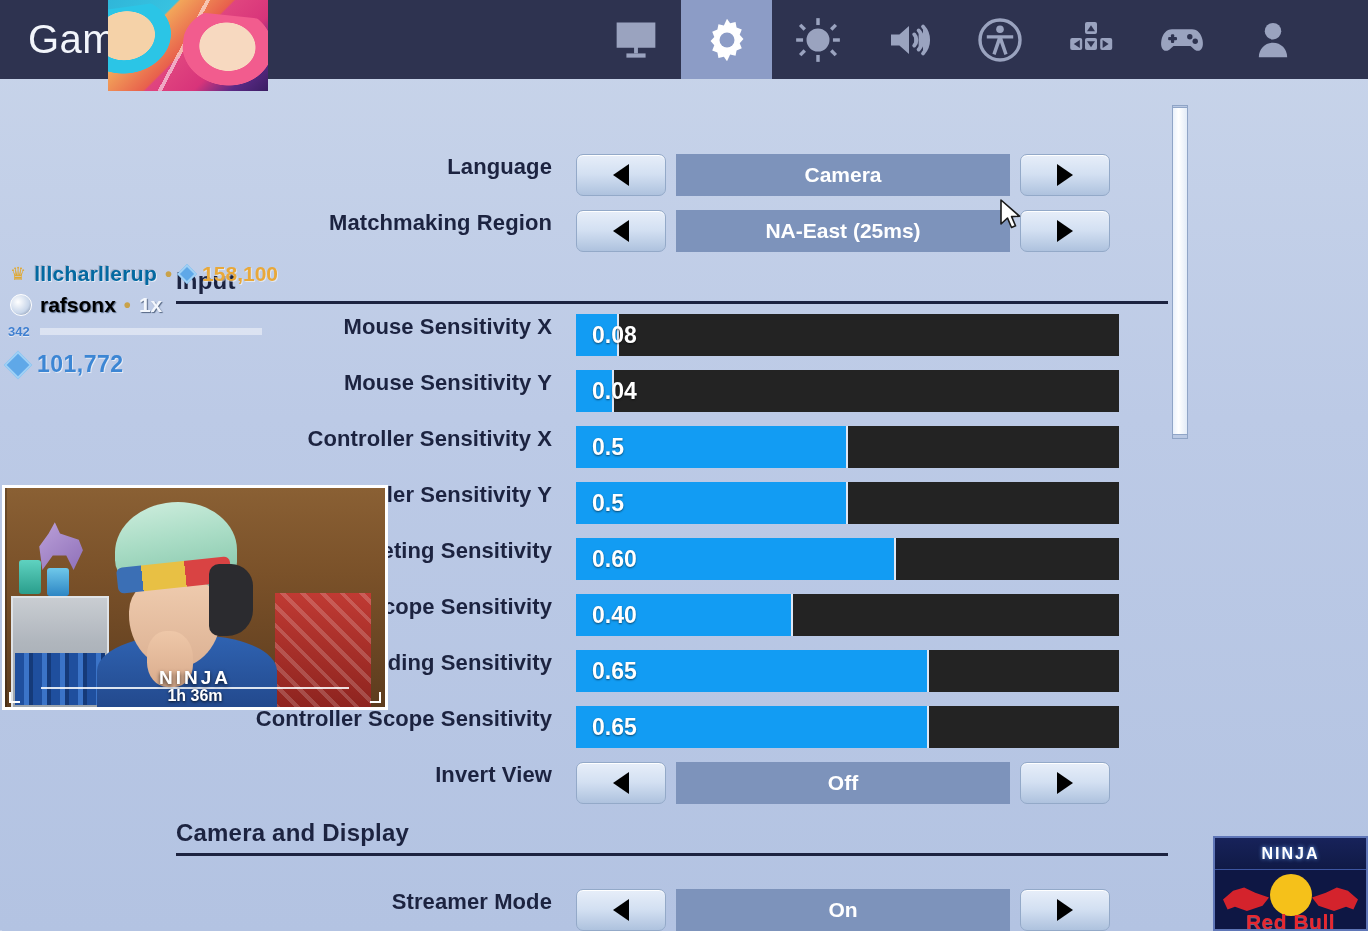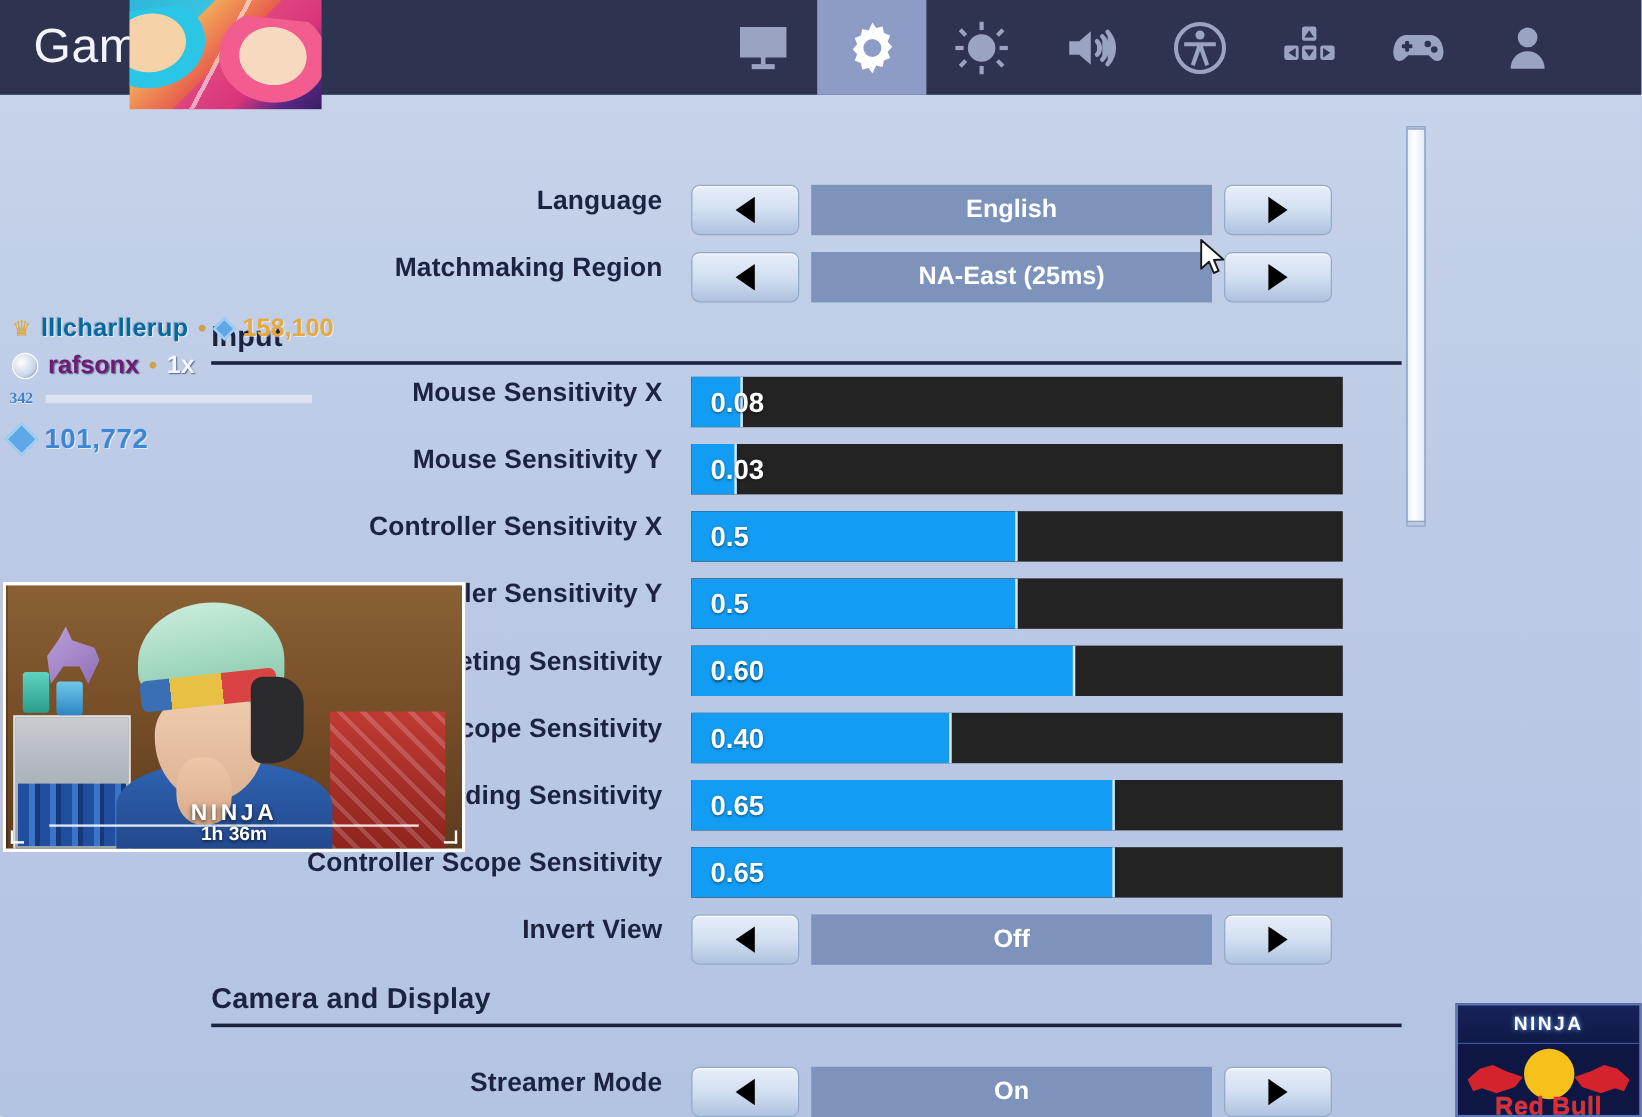--- a/index.html
+++ b/index.html
@@ -183,38 +183,38 @@
     letter-spacing: .3px;
   }
   .ov-dot { color: #c9a24a; font-size: 20px; font-weight: 700; }
   .ov-amount {
     font-size: 21px; font-weight: 700;
     color: #e8a83a;
     text-shadow: 1px 1px 0 rgba(255,255,255,.5);
   }
   .ov-name2 {
     font-size: 21px; font-weight: 700;
-    color: #701a75;
+    color: #000000;
     text-shadow: 1px 1px 1px rgba(40,60,90,.7);
   }
   .ov-mult {
     font-size: 21px; font-weight: 700;
     color: #f3f7fd;
     text-shadow: 1px 1px 1px rgba(40,60,90,.7);
   }
   .crown-ico { font-size: 18px; color: #e0a832; }
   .avatar-ico {
     width: 22px; height: 22px; border-radius: 50%;
     background: radial-gradient(circle at 35% 35%, #ffffff, #c8d6ea 60%, #6f7f99);
     border: 1px solid #ffffff;
     display: inline-block;
   }
   #ov-progress-wrap {
     display: flex; align-items: center; gap: 10px;
-    padding-left: 8px; margin-top: 4px; font-family: Liberation Serif, serif;
+    padding-left: 8px; margin-top: 4px;
   }
   #ov-progress-label {
     font-size: 13px; font-weight: 700; color: #3f7fd0;
     text-shadow: 0 1px 0 rgba(255,255,255,.6);
   }
   #ov-progress-track {
     width: 222px; height: 7px;
     background: rgba(255,255,255,.45);
   }
   #ov-progress-fill {
@@ -443,21 +443,21 @@
 
 <div id="panel">
 
 
   <div class="row" style="top:75px">
     <div class="row-label">Language</div>
     <div class="stepper">
       <div class="arrow-btn">
           <span class="tri left"></span>
         </div>
-      <div class="value-box">English</div>
+      <div class="value-box">Camera</div>
       <div class="arrow-btn">
           <span class="tri right"></span>
         </div>
     </div>
   </div>
 
   <div class="row" style="top:131px">
     <div class="row-label">Matchmaking Region</div>
     <div class="stepper">
       <div class="arrow-btn">
@@ -480,21 +480,21 @@
     <div class="slider">
       <div class="fill" id="f0" style="width: 8%;"></div>
       <div class="num">0.08</div>
     </div>
   </div>
 
   <div class="row" style="top:291px">
     <div class="row-label">Mouse Sensitivity Y</div>
     <div class="slider">
       <div class="fill" id="f1" style="width: 7%;"></div>
-      <div class="num">0.03</div>
+      <div class="num">0.04</div>
     </div>
   </div>
 
   <div class="row" style="top:347px">
     <div class="row-label">Controller Sensitivity X</div>
     <div class="slider">
       <div class="fill" id="f2" style="width: 50%;"></div>
       <div class="num">0.5</div>
     </div>
   </div>

